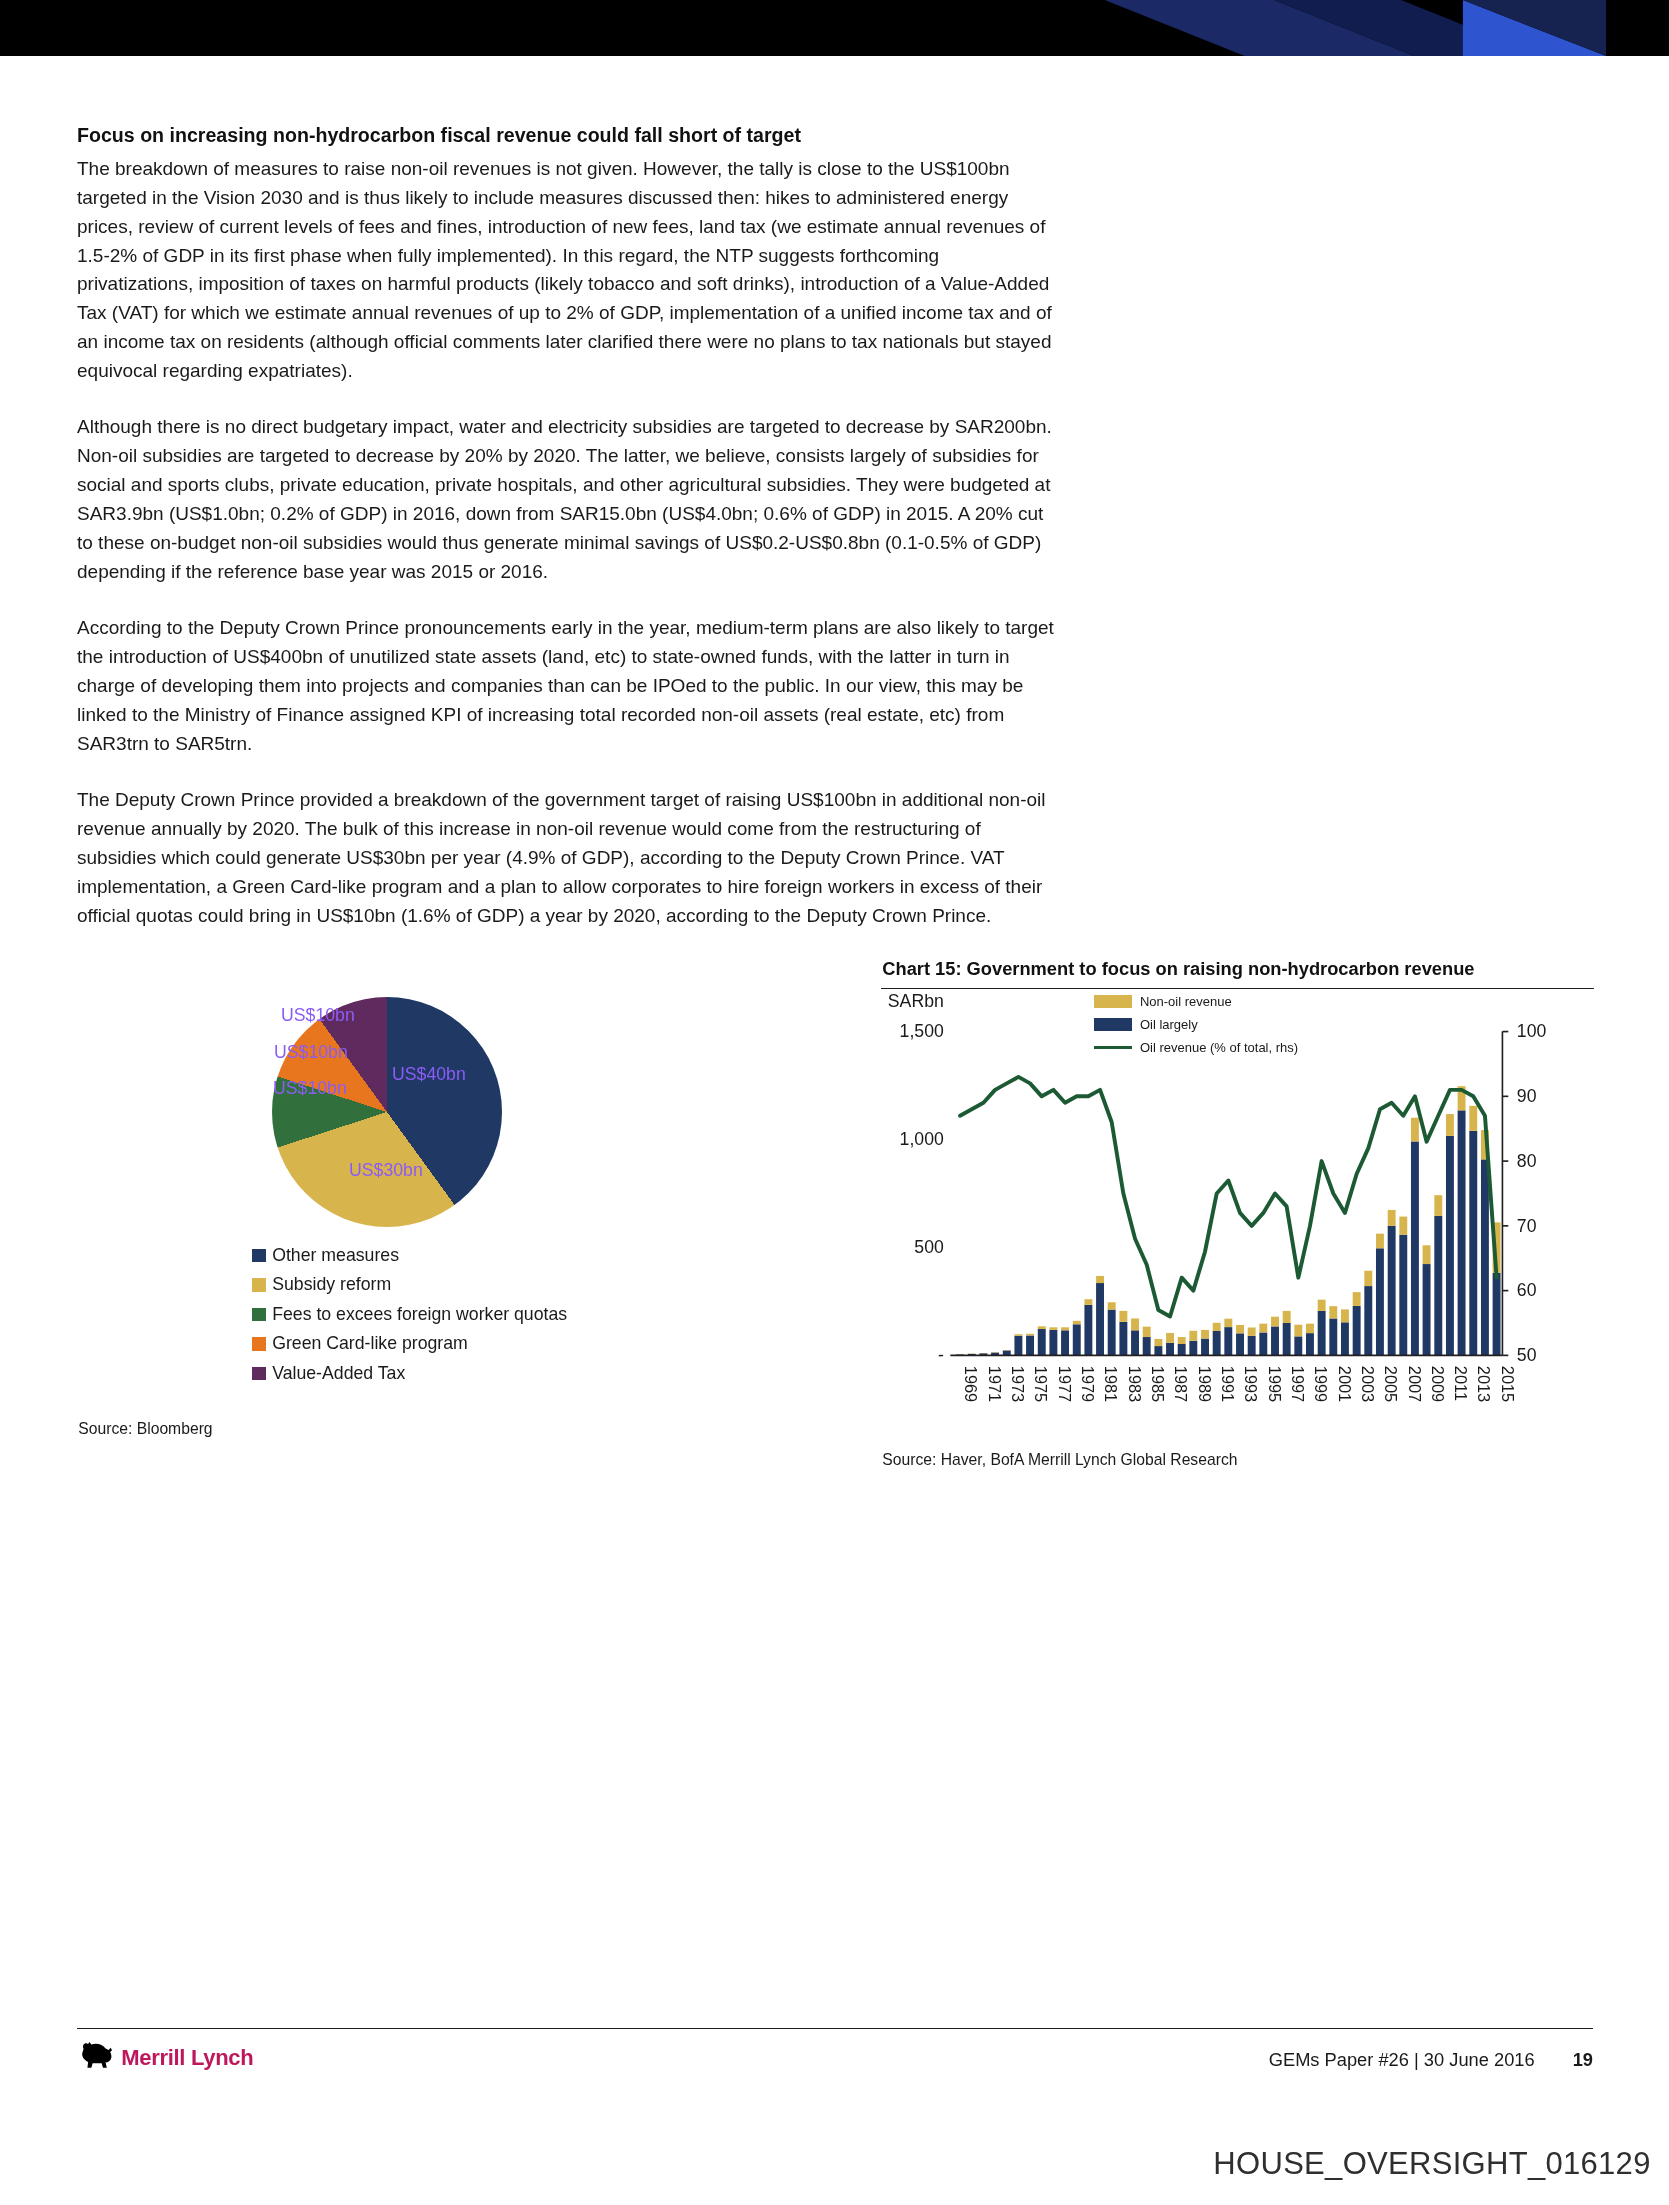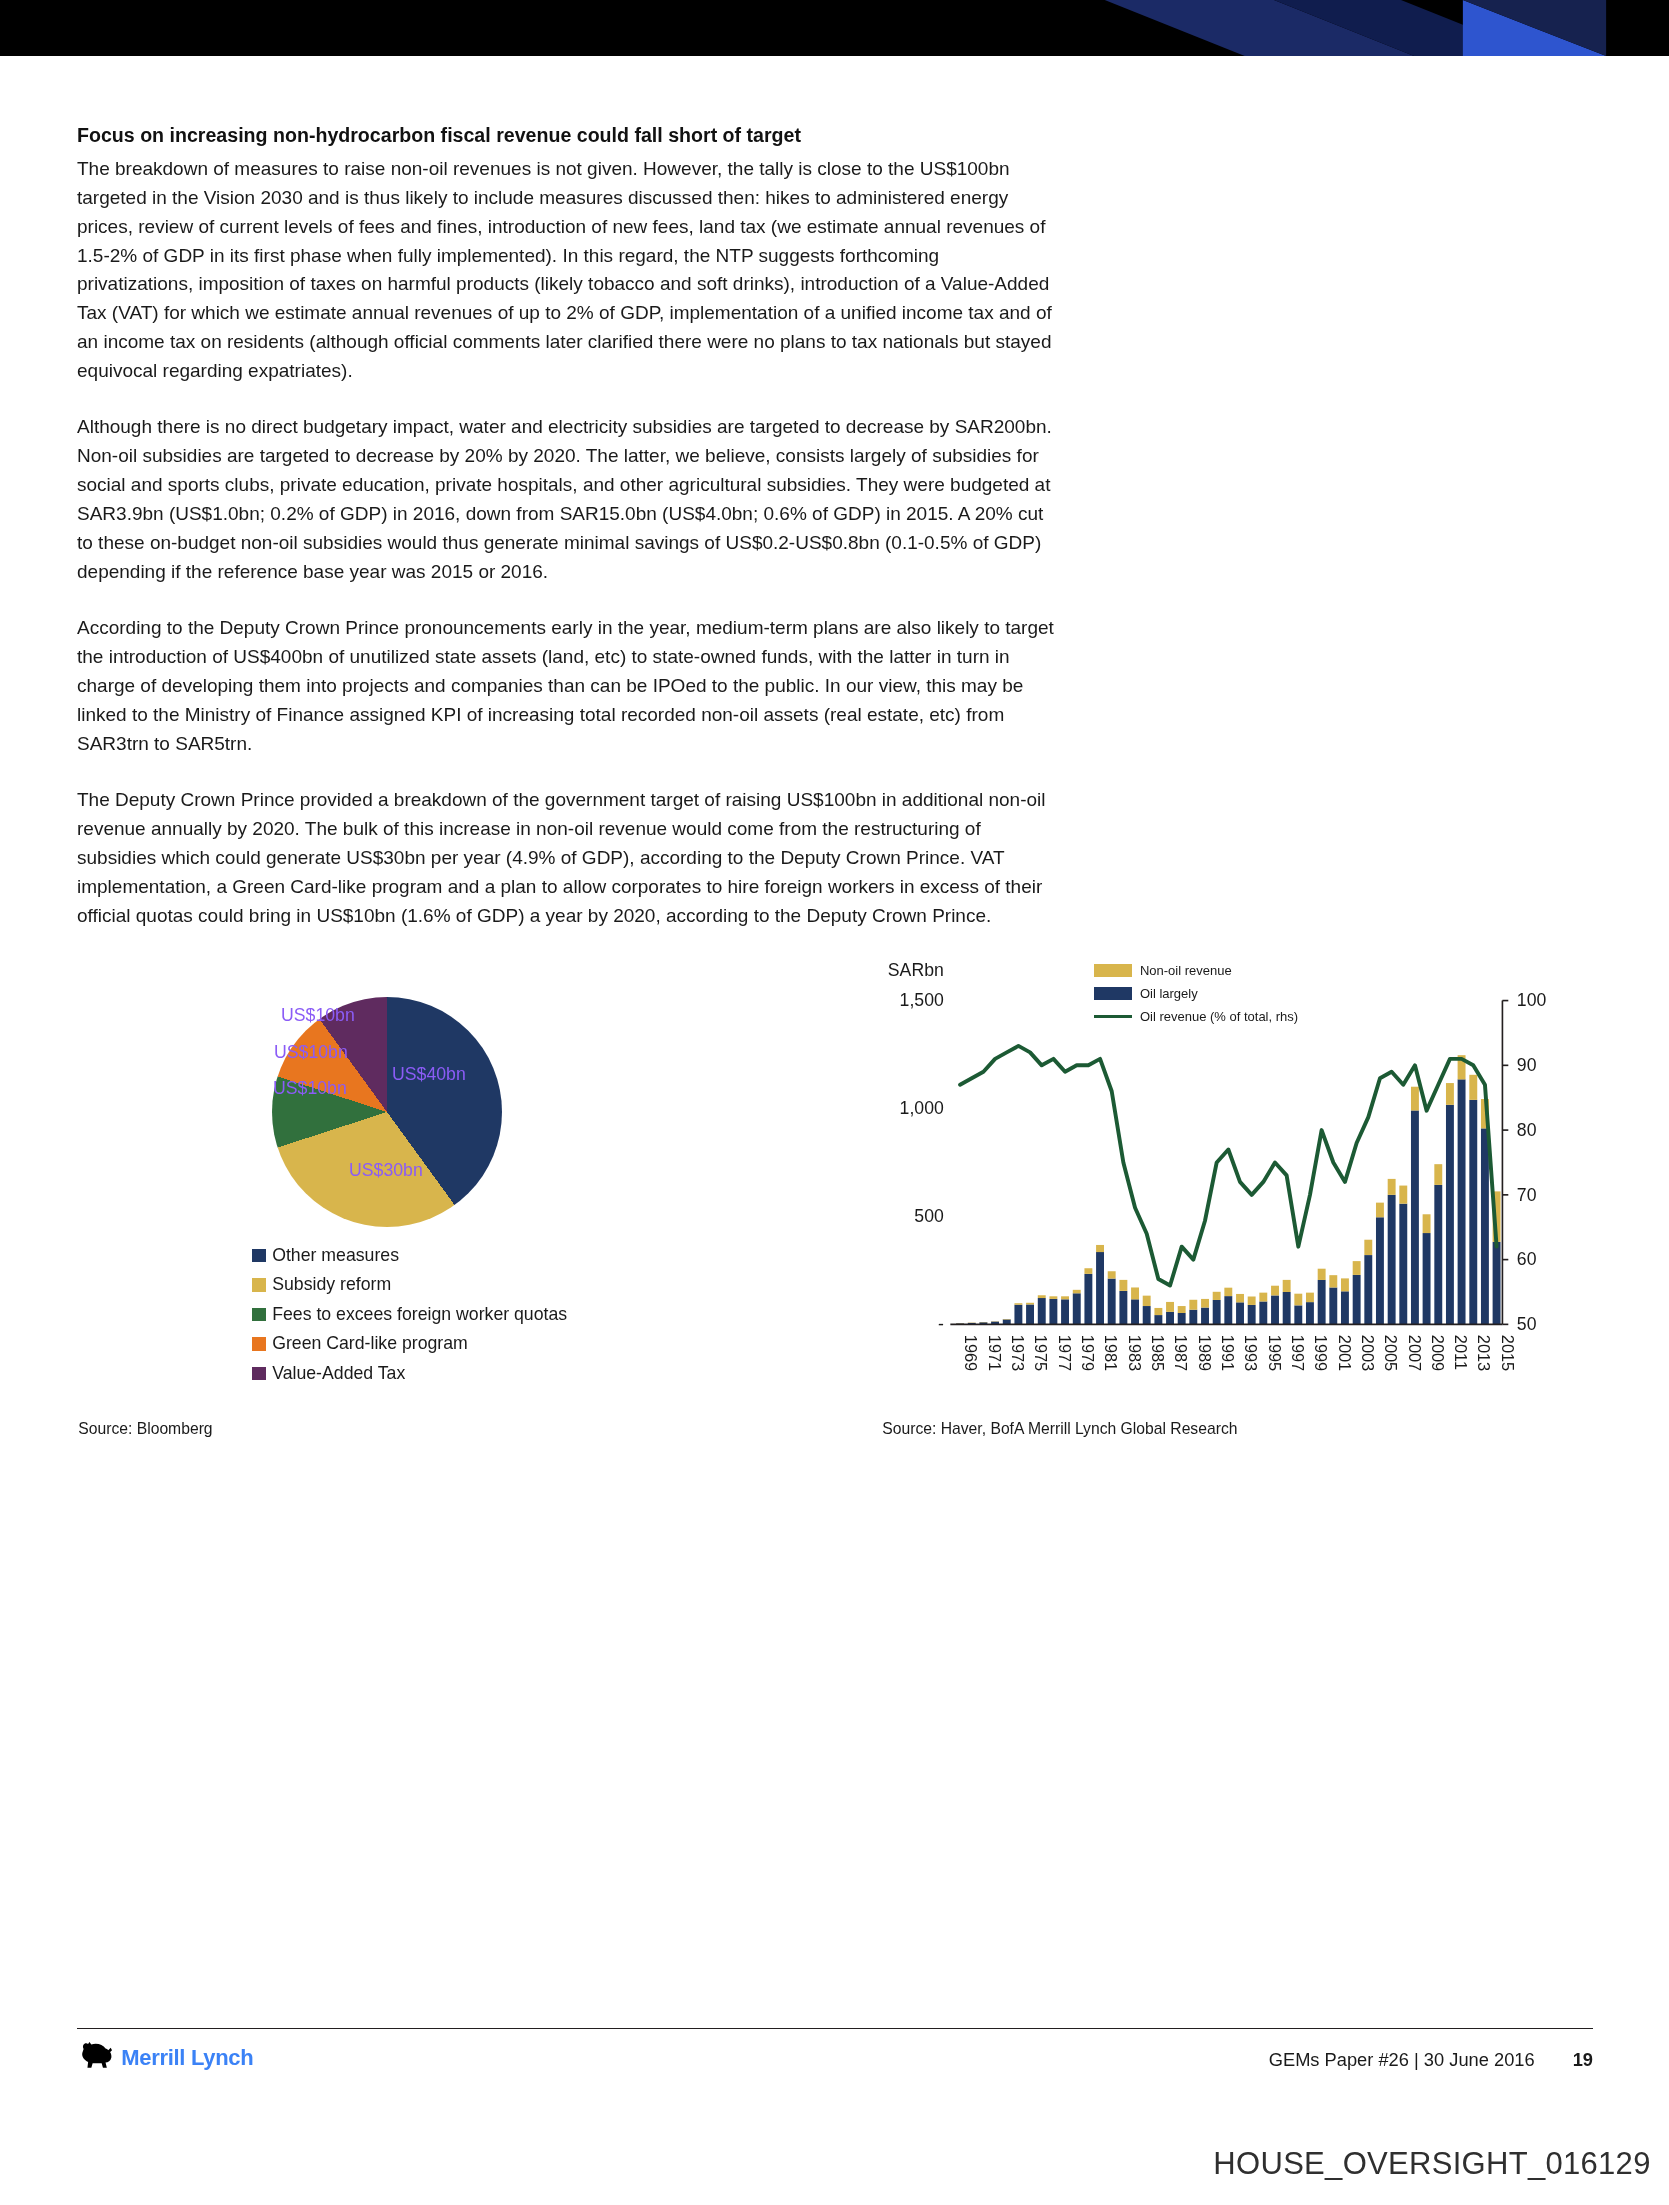--- a/index.html
+++ b/index.html
@@ -43,21 +43,21 @@
   .l15-row{display:flex;align-items:center;margin-bottom:7.9px;font-size:13px;}
   .l15-swatch{width:38px;height:13.7px;display:inline-block;margin-right:7.9px;flex:0 0 auto;}
   .l15-line{width:38px;height:3.3px;display:inline-block;margin-right:7.9px;flex:0 0 auto;}
 
   
   .footer{position:absolute;left:77px;top:2028px;width:1516px;}
   .footer-rule{border-top:1.3px solid #231f20;height:0;}
   .footer-row{display:flex;justify-content:space-between;align-items:flex-end;margin-top:10.5px;}
   .brand{display:flex;align-items:flex-end;}
   .brand svg{margin-right:5.2px;}
-  .brand-name{font-size:22px;font-weight:bold;color:#3b82f6;letter-spacing:-0.3px;}
+  .brand-name{font-size:22px;font-weight:bold;color:#be185d;letter-spacing:-0.3px;}
   .doc-meta{font-size:18.3px;display:flex;align-items:baseline;}
   .pageno{font-weight:bold;margin-left:38px;}
 
   .watermark{position:absolute;right:18.3px;top:2146px;font-size:31px;color:#2f2f2f;
              letter-spacing:0.3px;white-space:nowrap;}
 </style>
 </head>
 <body>
 
 <header class="banner">
@@ -108,20 +108,21 @@
         <div class="lg14-item">
           <span class="lg14-swatch" style="background-color: rgb(95, 43, 95);"></span>
           <span>Value-Added Tax</span>
         </div>
       </div>
     </div>
     <p class="chart-source">Source: Bloomberg</p>
   </div>
 
   <div class="chart-col2">
+    <h2 class="chart-title">Chart 15: Government to focus on raising non-hydrocarbon revenue</h2>
     <div class="chart-body">
       <svg class="combo-svg" width="713" height="458" viewBox="0 0 1090 700">
           <rect x="114.9" y="558.4" width="12.1" height="1.6" fill="#1f3864"></rect>
           <rect x="114.9" y="558.0" width="12.1" height="0.5" fill="#d8b54c"></rect>
           <text x="128.9" y="576" font-size="25" fill="#1a1a1a" font-family="Liberation Sans, sans-serif" transform="rotate(90 128.9 576)">1969</text>
           <rect x="132.7" y="557.7" width="12.1" height="2.3" fill="#1f3864"></rect>
           <rect x="132.7" y="557.4" width="12.1" height="0.5" fill="#d8b54c"></rect>
           <rect x="150.5" y="556.7" width="12.1" height="3.3" fill="#1f3864"></rect>
           <rect x="150.5" y="556.4" width="12.1" height="0.5" fill="#d8b54c"></rect>
           <text x="164.6" y="576" font-size="25" fill="#1a1a1a" font-family="Liberation Sans, sans-serif" transform="rotate(90 164.6 576)">1971</text>

